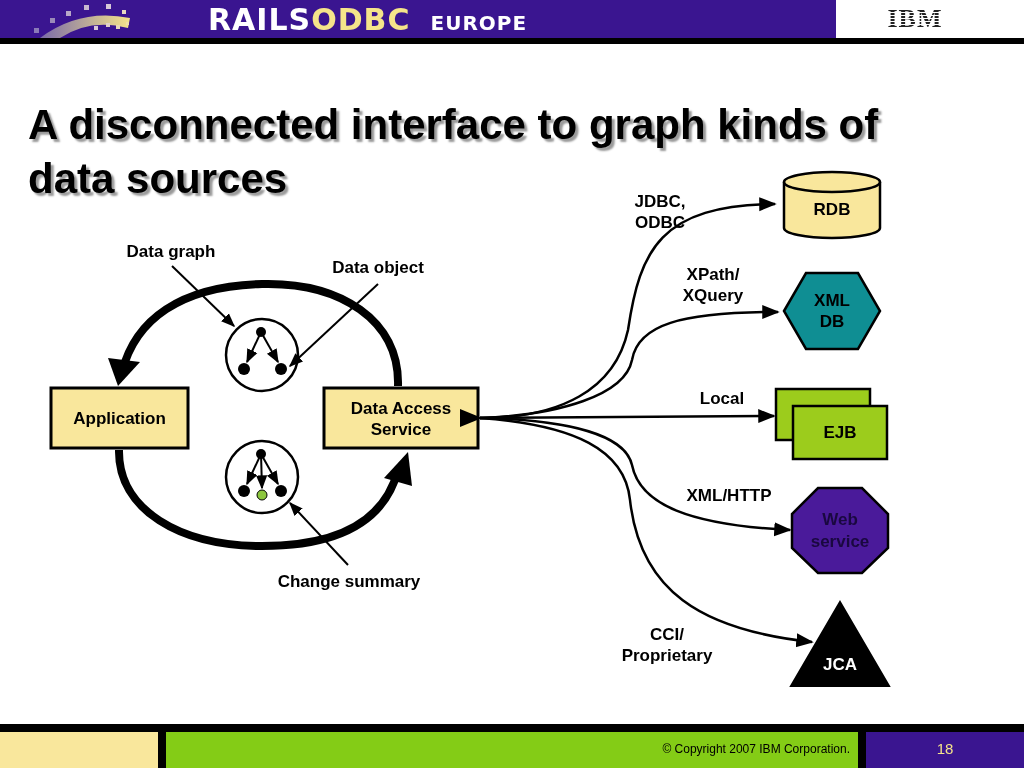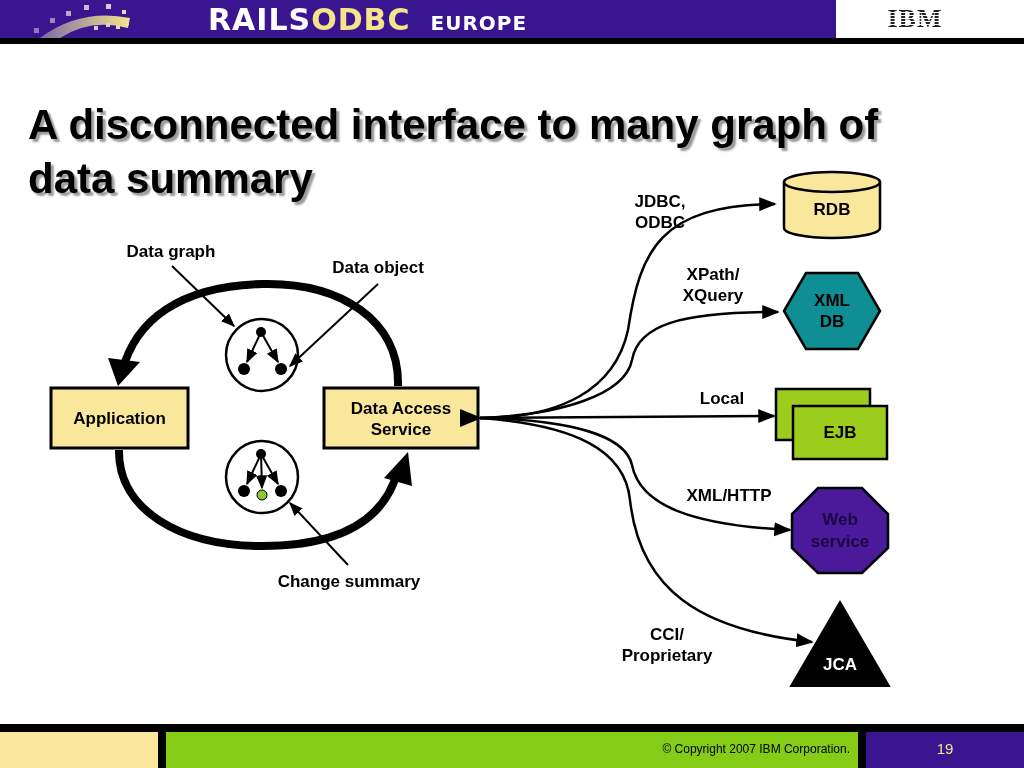--- a/index.html
+++ b/index.html
@@ -53,22 +53,22 @@
   <div class="brand">
     <span class="b1">RAILS</span><span class="b2">ODBC</span><span class="b3">EUROPE</span>
   </div>
 </div>
 <div class="ibm-box">
   <div class="ibm-logo">IBM</div>
 </div>
 <div class="topbar-rule"></div>
 
 <h1 class="title">
-  <span>A disconnected interface to many graph of</span><br>
-  <span>data summary</span>
+  <span>A disconnected interface to graph kinds of</span><br>
+  <span>data sources</span>
 </h1>
 
 <svg class="diagram" viewBox="0 0 1024 768">
   <defs>
     <marker id="ah" viewBox="0 0 10 10" refX="9" refY="5" markerWidth="7" markerHeight="7" orient="auto-start-reverse">
       <path d="M0 1 L10 5 L0 9 Z" fill="#000"></path>
     </marker>
     <marker id="ahs" viewBox="0 0 10 10" refX="9" refY="5" markerWidth="9" markerHeight="9" orient="auto">
       <path d="M0 1 L10 5 L0 9 Z" fill="#000"></path>
     </marker>
@@ -171,14 +171,14 @@
 </svg>
 
 <div class="footer-rule"></div>
 <div class="footer-yellow"></div>
 <div class="footer-black"></div>
 <div class="footer-white">
   <span class="copyright">© Copyright 2007 IBM Corporation.</span>
 </div>
 <div class="footer-black2"></div>
 <div class="footer-purple">
-  <div class="pagenum">19</div>
+  <div class="pagenum">18</div>
 </div>
 
 </body></html>

